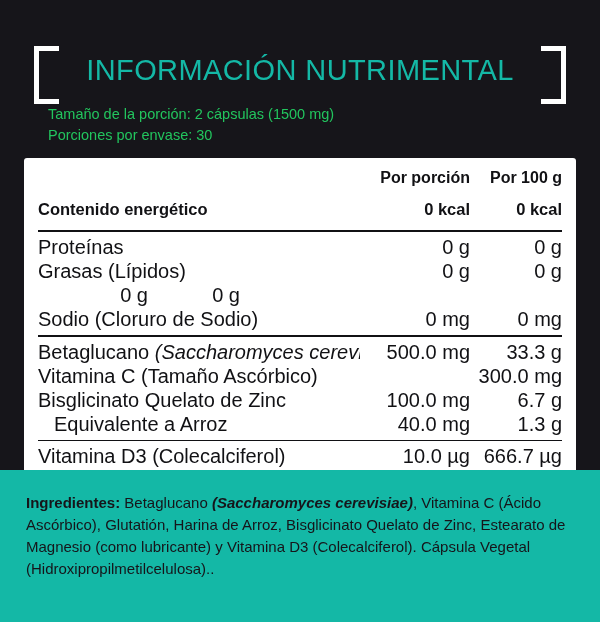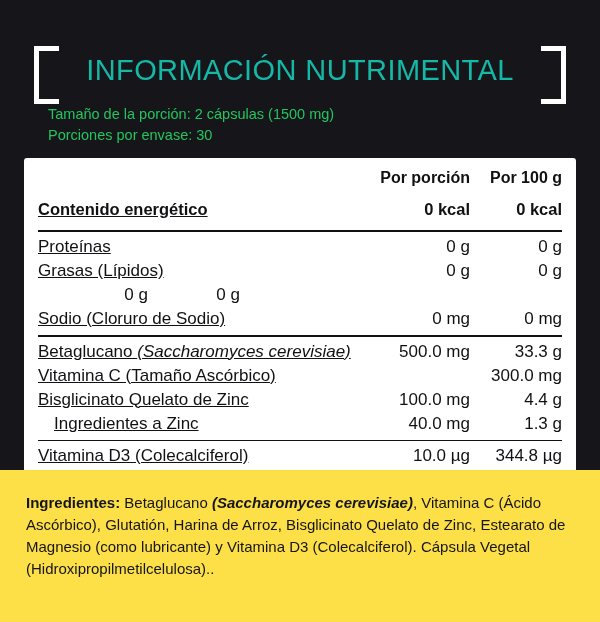--- a/index.html
+++ b/index.html
@@ -73,29 +73,28 @@
     margin: 12px 24px 0 24px;
     background: #ffffff;
     border-radius: 3px;
     padding: 6px 14px 12px 14px;
     box-sizing: border-box;
     color: #111114;
   }
   .grid-row {
     display: flex;
     align-items: baseline;
-    font-size: 17px;
+    font-size: 20px;
     line-height: 24px;
   }
   .grid-row .c-name {
     flex: 1 1 auto;
     text-align: left;
     white-space: nowrap;
     overflow: hidden;
-    text-decoration: underline;
   }
   .grid-row .c-serv {
     width: 110px;
     text-align: right;
     flex: 0 0 auto;
     white-space: nowrap;
   }
   .grid-row .c-100 {
     width: 92px;
     text-align: right;
@@ -125,21 +124,21 @@
   .indent {
     padding-left: 16px;
   }
 
   
   .ingredients {
     position: absolute;
     left: 0;
     right: 0;
     bottom: 0;
-    background: #fde047;
+    background: #14b8a6;
     padding: 22px 26px 16px 26px;
     box-sizing: border-box;
     height: 152px;
   }
   .ing-text {
     color: #16151a;
     font-size: 15px;
     line-height: 22px;
   }
   .ing-label {
@@ -210,34 +209,34 @@
       <div class="c-serv">500.0 mg</div>
       <div class="c-100">33.3 g</div>
     </div>
     <div class="grid-row">
       <div class="c-name">Vitamina C (Tamaño Ascórbico)</div>
       <div class="c-serv">300.0 mg</div>
     </div>
     <div class="grid-row">
       <div class="c-name">Bisglicinato Quelato de Zinc</div>
       <div class="c-serv">100.0 mg</div>
-      <div class="c-100">4.4 g</div>
-    </div>
-    <div class="grid-row">
-      <div class="c-name indent">Ingredientes a Zinc</div>
+      <div class="c-100">6.7 g</div>
+    </div>
+    <div class="grid-row">
+      <div class="c-name indent">Equivalente a Arroz</div>
       <div class="c-serv">40.0 mg</div>
       <div class="c-100">1.3 g</div>
     </div>
 
     <div class="rule thin"></div>
 
     <div class="grid-row">
       <div class="c-name">Vitamina D3 (Colecalciferol)</div>
       <div class="c-serv">10.0 µg</div>
-      <div class="c-100">344.8 µg</div>
+      <div class="c-100">666.7 µg</div>
     </div>
 
   </div>
 
   <div class="ingredients">
     <div class="ing-text"><span class="ing-label">Ingredientes:</span><span> Betaglucano </span><span class="ital">(Saccharomyces cerevisiae)</span><span>, Vitamina C (Ácido Ascórbico), Glutatión, Harina de Arroz, Bisglicinato Quelato de Zinc, Estearato de Magnesio (como lubricante) y Vitamina D3 (Colecalciferol). Cápsula Vegetal (Hidroxipropilmetilcelulosa)..</span></div>
   </div>
 
 </div>
 

